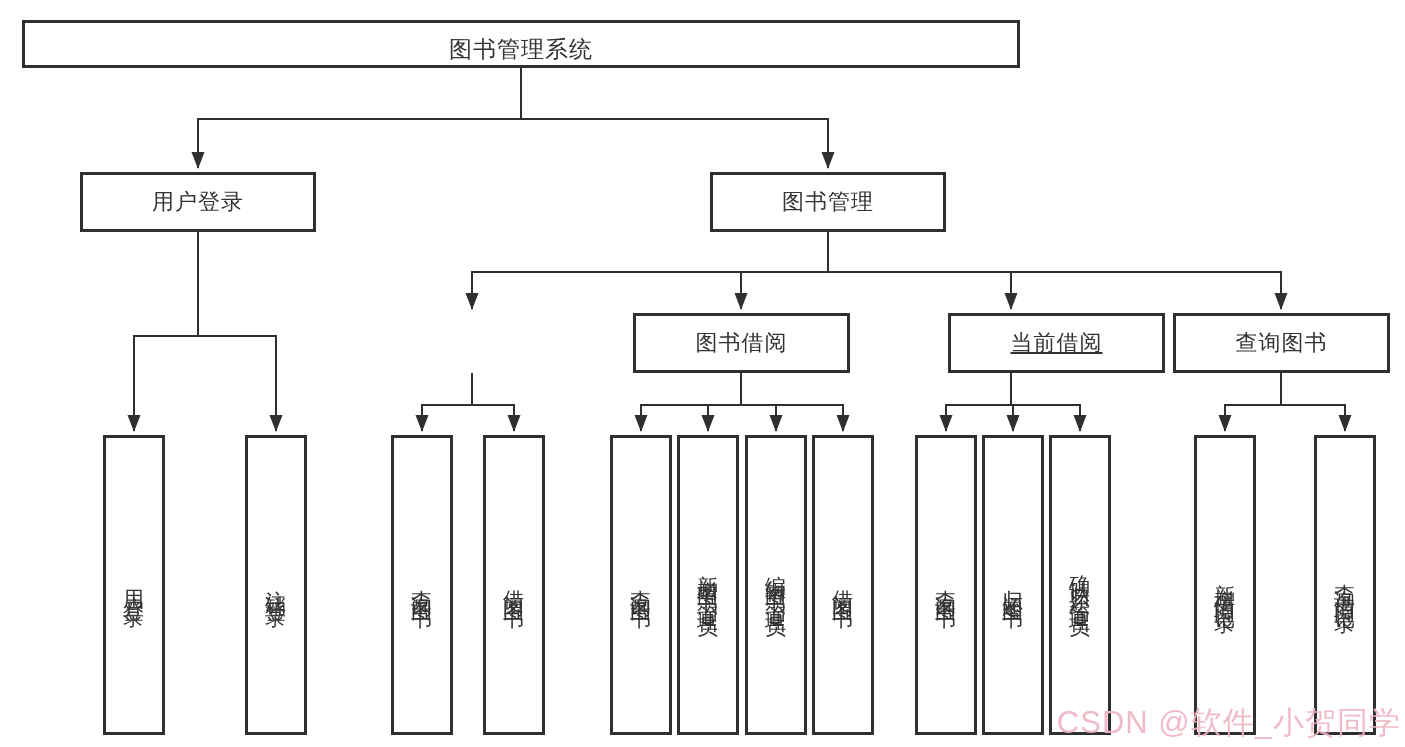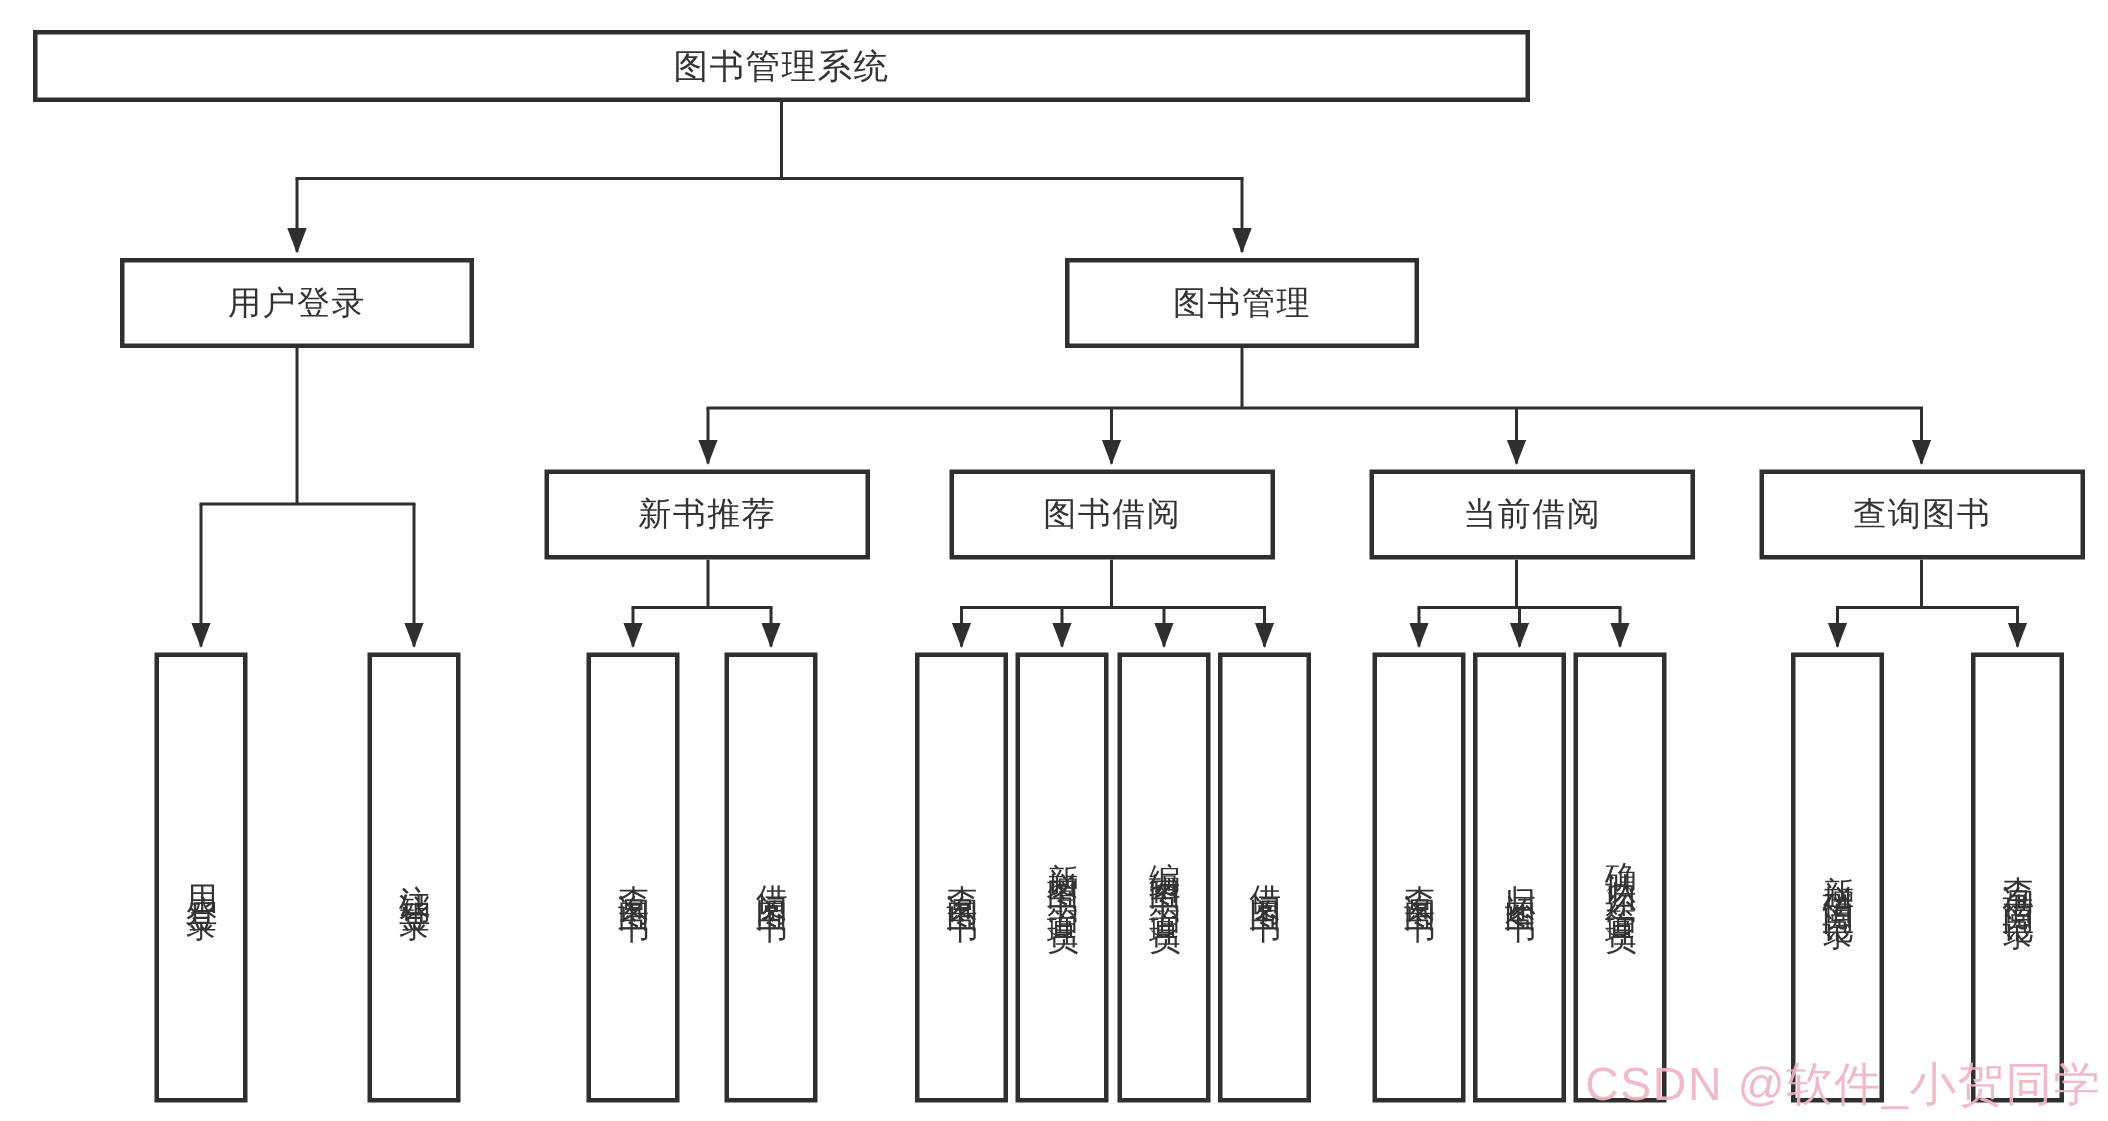--- a/index.html
+++ b/index.html
@@ -17,21 +17,21 @@
     box-sizing:border-box;
     border:3px solid #2f2f2f;
     background:#ffffff;
     display:flex;
     align-items:center;
     justify-content:center;
     z-index:2;
     color:#333333;
   }
   .hbox{font-size:22px;letter-spacing:1px;}
-  .rootbox{left:22px;top:20px;width:998px;height:48px;font-size:23px;}
+  .rootbox{left:22px;top:20px;width:998px;height:48px;font-size:23px;align-items:flex-end;}
   .l2box{top:172px;width:236px;height:60px;}
   .l3box{top:313px;width:217px;height:60px;}
   .leaf{
     top:435px;width:62px;height:300px;
     writing-mode:vertical-rl;
     text-orientation:mixed;
     font-size:21px;
     letter-spacing:6px;
     line-height:1;
   }
@@ -104,27 +104,24 @@
     <span>图书管理系统</span>
   </div>
 
   <div class="node hbox l2box" style="left:80px;">
     <span>用户登录</span>
   </div>
   <div class="node hbox l2box" style="left:710px;">
     <span>图书管理</span>
   </div>
 
-  <div class="node hbox l3box" style="left:363px;">
-    <span>新书推荐</span>
-  </div>
   <div class="node hbox l3box" style="left:633px;justify-content:center;">
     <span>图书借阅</span>
   </div>
-  <div class="node hbox l3box" style="left:913px;">
+  <div class="node hbox l3box" style="left:948px;text-decoration:underline;">
     <span>当前借阅</span>
   </div>
   <div class="node hbox l3box" style="left:1173px;">
     <span>查询图书</span>
   </div>
 
   <div class="node leaf" style="left:103px;">
     <span>用户登录</span>
   </div>
   <div class="node leaf" style="left:245px;">

